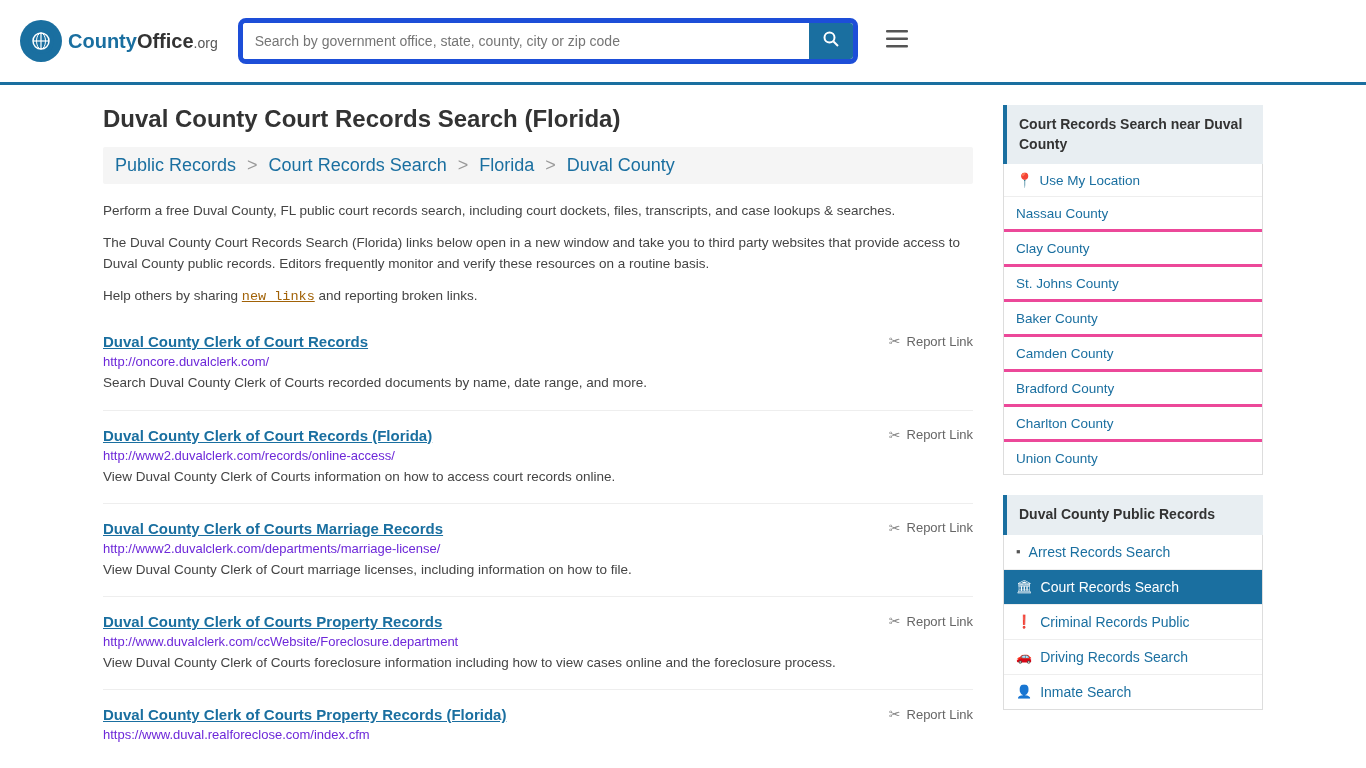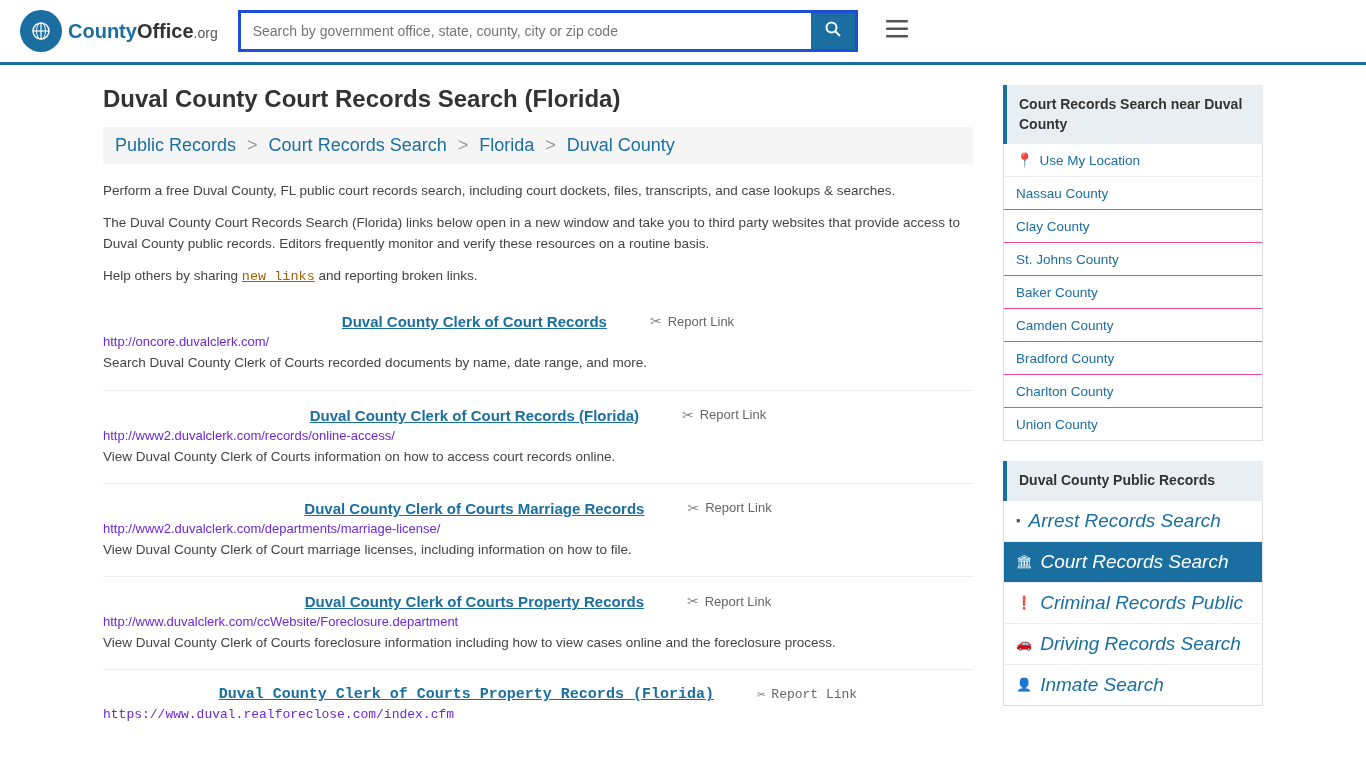--- a/index.html
+++ b/index.html
@@ -2,21 +2,21 @@
 <html><head>
   <meta charset="utf-8">
   <style>
     * { margin: 0; padding: 0; box-sizing: border-box; }
     body { font-family: Arial, sans-serif; font-size: 14px; color: #333; background: #fff; }
 
     
     .header {
       background: #fff;
       border-bottom: 3px solid #1a6fa0;
-      padding: 10px 20px;
+      padding: 18px 20px;
       display: flex;
       align-items: center;
       gap: 20px;
     }
     .logo-area {
       display: flex;
       align-items: center;
       gap: 6px;
       text-decoration: none;
     }
@@ -36,22 +36,22 @@
       color: #333;
       font-weight: bold;
     }
     .logo-text span {
       color: #1a6fa0;
     }
     .search-bar-wrapper {
       flex: 1;
       max-width: 620px;
       display: flex;
-      border: 3px solid #1d4ed8;
-      border-radius: 0;
+      border: 5px solid #1d4ed8;
+      border-radius: 8px;
       overflow: hidden;
     }
     .search-input {
       flex: 1;
       padding: 8px 12px;
       border: none;
       outline: none;
       font-size: 14px;
       color: #999;
     }
@@ -116,25 +116,25 @@
       text-decoration: underline;
       cursor: pointer;
       font-family: Liberation Mono, monospace;
     }
 
     
     .result-item {
       border-bottom: 1px solid #eee;
       padding: 16px 0;
     }
-    .result-item:last-child { border-bottom: none; font-family: Liberation Mono, monospace; }
+    .result-item:last-child { border-bottom: none; }
     .result-header {
       display: flex;
       align-items: flex-start;
-      justify-content: center;
+      justify-content: space-between;
       margin-bottom: 4px;
       gap: 33px;
     }
     .result-title {
       color: #1a6fa0;
       font-weight: bold;
       font-size: 15px;
       text-decoration: underline;
       cursor: pointer;
     }
@@ -182,21 +182,21 @@
       line-height: 1.4;
     }
 
     .nearby-list {
       list-style: none;
       border: 1px solid #ddd;
       border-top: none;
     }
     .nearby-item {
       padding: 8px 12px;
-      border-bottom: 1px solid #ec4899;
+      border-bottom: 3px solid #ec4899;
     }
     .nearby-item:last-child { border-bottom: none; }
     .nearby-item a {
       color: #1a6fa0;
       text-decoration: none;
       font-size: 13.5px;
     }
     .location-item {
       display: flex;
       align-items: center;
@@ -229,22 +229,21 @@
     }
     .public-records-item:last-child { border-bottom: none; }
     .public-records-item.active {
       background: #1a6fa0;
       color: #fff;
     }
     .public-records-item.active a { color: #fff; }
     .public-records-item a {
       color: #1a6fa0;
       text-decoration: none;
-      font-size: 19px;
-      font-style: italic;
+      font-size: 14px;
     }
     .pr-icon {
       font-size: 13px;
       color: #555;
       flex-shrink: 0;
     }
     .public-records-item.active .pr-icon { color: #fff; }
   </style>
 </head>
 <body>

